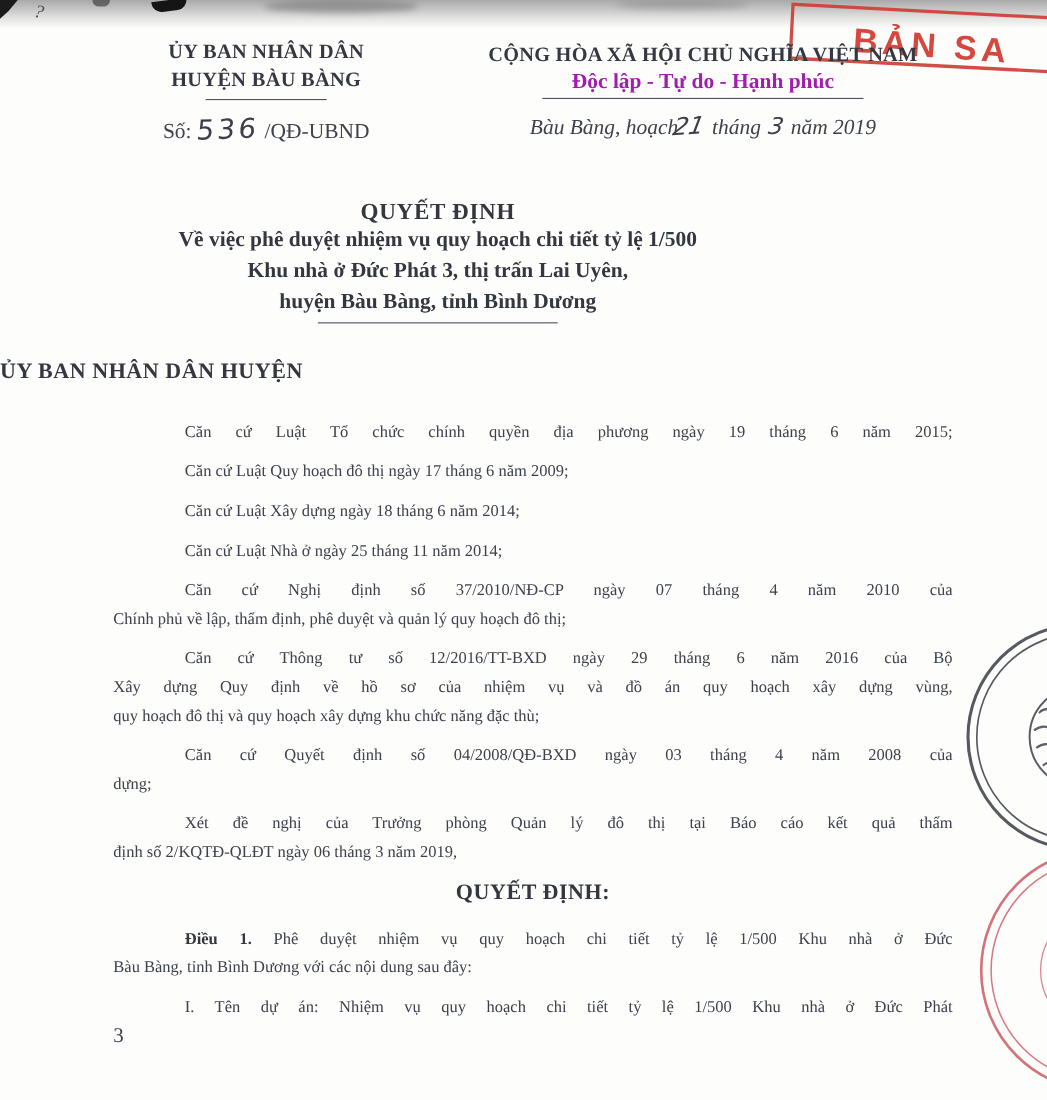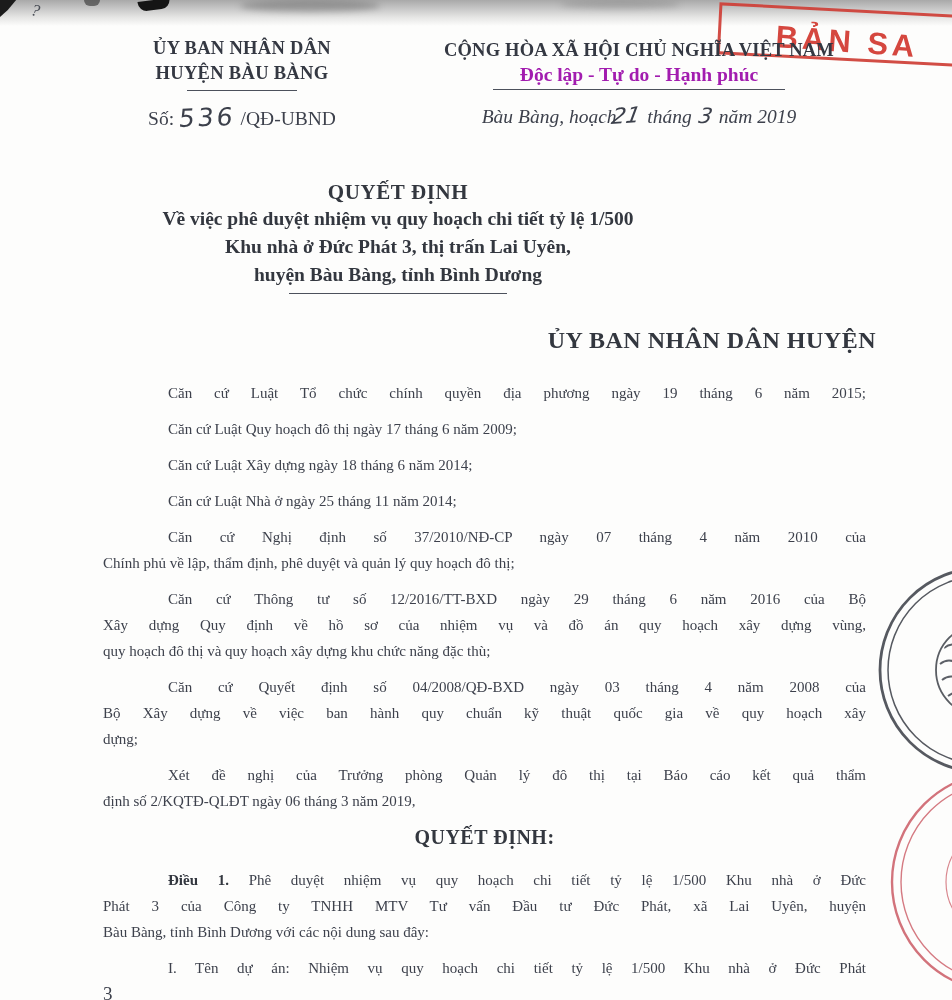--- a/index.html
+++ b/index.html
@@ -48,22 +48,22 @@
   .hand{font-family:"DejaVu Sans",sans-serif;display:inline-block;color:#3c404b;}
   .hand.num536{font-size:25px;letter-spacing:3px;transform:skewX(-8deg) rotate(-2deg) translateY(1px);}
   .hand.day{font-size:22px;transform:skewX(-14deg) rotate(-4deg);margin-left:-9px;margin-right:2px;}
   .hand.month{font-size:21px;transform:skewX(-10deg);margin:0 2px;}
   
   .title-block{position:absolute;left:0;top:180px;width:796px;text-align:center;color:#33373f;}
   .title-block .h1{font-weight:bold;font-size:21px;letter-spacing:.6px;}
   .title-block .sub{font-weight:bold;font-size:19.5px;line-height:28px;}
   .title-block .sub:first-of-type{margin-top:6px;}
   .title-block .rule{width:218px;border-bottom:1.8px solid #4c515c;margin:4px auto 0;}
-  .authority{position:absolute;left:0;top:327px;width:876px;text-align:right;
-    font-weight:bold;font-size:24px;letter-spacing:.5px;color:#33373f;}
+  .authority{position:absolute;left:0;top:327px;width:876px;text-align:left;
+    font-weight:bold;font-size:20px;letter-spacing:.5px;color:#33373f;}
   
   .body{position:absolute;left:103px;top:380px;width:763px;}
   .para{margin:0 0 10px 0;}
   .line{font-size:15px;line-height:26px;}
   .jl{text-align:justify;text-align-last:justify;}
   .first{padding-left:65px;}
   .decide{margin:12px 0 18px 0;text-align:center;font-weight:bold;font-size:20px;
     letter-spacing:.5px;color:#33373f;}
   .blabel{font-weight:bold;color:#33373f;}
   .cont{font-size:19px;line-height:26px;}
@@ -141,36 +141,34 @@
       <div class="line jl first">Căn cứ Nghị định số 37/2010/NĐ-CP ngày 07 tháng 4 năm 2010 của</div>
       <div class="line">Chính phủ về lập, thẩm định, phê duyệt và quản lý quy hoạch đô thị;</div>
     </div>
     <div class="para">
       <div class="line jl first">Căn cứ Thông tư số 12/2016/TT-BXD ngày 29 tháng 6 năm 2016 của Bộ</div>
       <div class="line jl">Xây dựng Quy định về hồ sơ của nhiệm vụ và đồ án quy hoạch xây dựng vùng,</div>
       <div class="line">quy hoạch đô thị và quy hoạch xây dựng khu chức năng đặc thù;</div>
     </div>
     <div class="para">
       <div class="line jl first">Căn cứ Quyết định số 04/2008/QĐ-BXD ngày 03 tháng 4 năm 2008 của</div>
-      <div class="line jl">Bộ Xây dựng về việc ban hành quy chuẩn kỹ thuật quốc gia về quy hoạch xây</div>
       <div class="line">dựng;</div>
     </div>
     <div class="para">
       <div class="line jl first">Xét đề nghị của Trưởng phòng Quản lý đô thị tại Báo cáo kết quả thẩm</div>
       <div class="line">định số 2/KQTĐ-QLĐT ngày 06 tháng 3 năm 2019,</div>
     </div>
 
     <div class="decide">QUYẾT ĐỊNH:</div>
 
     <div class="para">
       <div class="line jl first">
         <span class="blabel">Điều 1.</span>
         <span>Phê duyệt nhiệm vụ quy hoạch chi tiết tỷ lệ 1/500 Khu nhà ở Đức</span>
       </div>
-      <div class="line jl">Phát 3 của Công ty TNHH MTV Tư vấn Đầu tư Đức Phát, xã Lai Uyên, huyện</div>
       <div class="line">Bàu Bàng, tỉnh Bình Dương với các nội dung sau đây:</div>
     </div>
 
     <div class="para">
       <div class="line jl first">I. Tên dự án: Nhiệm vụ quy hoạch chi tiết tỷ lệ 1/500 Khu nhà ở Đức Phát</div>
       <div class="cont">3</div>
     </div>
   </div>
 
   <svg class="seal seal-dark" width="120" height="230" viewBox="0 0 120 230">

